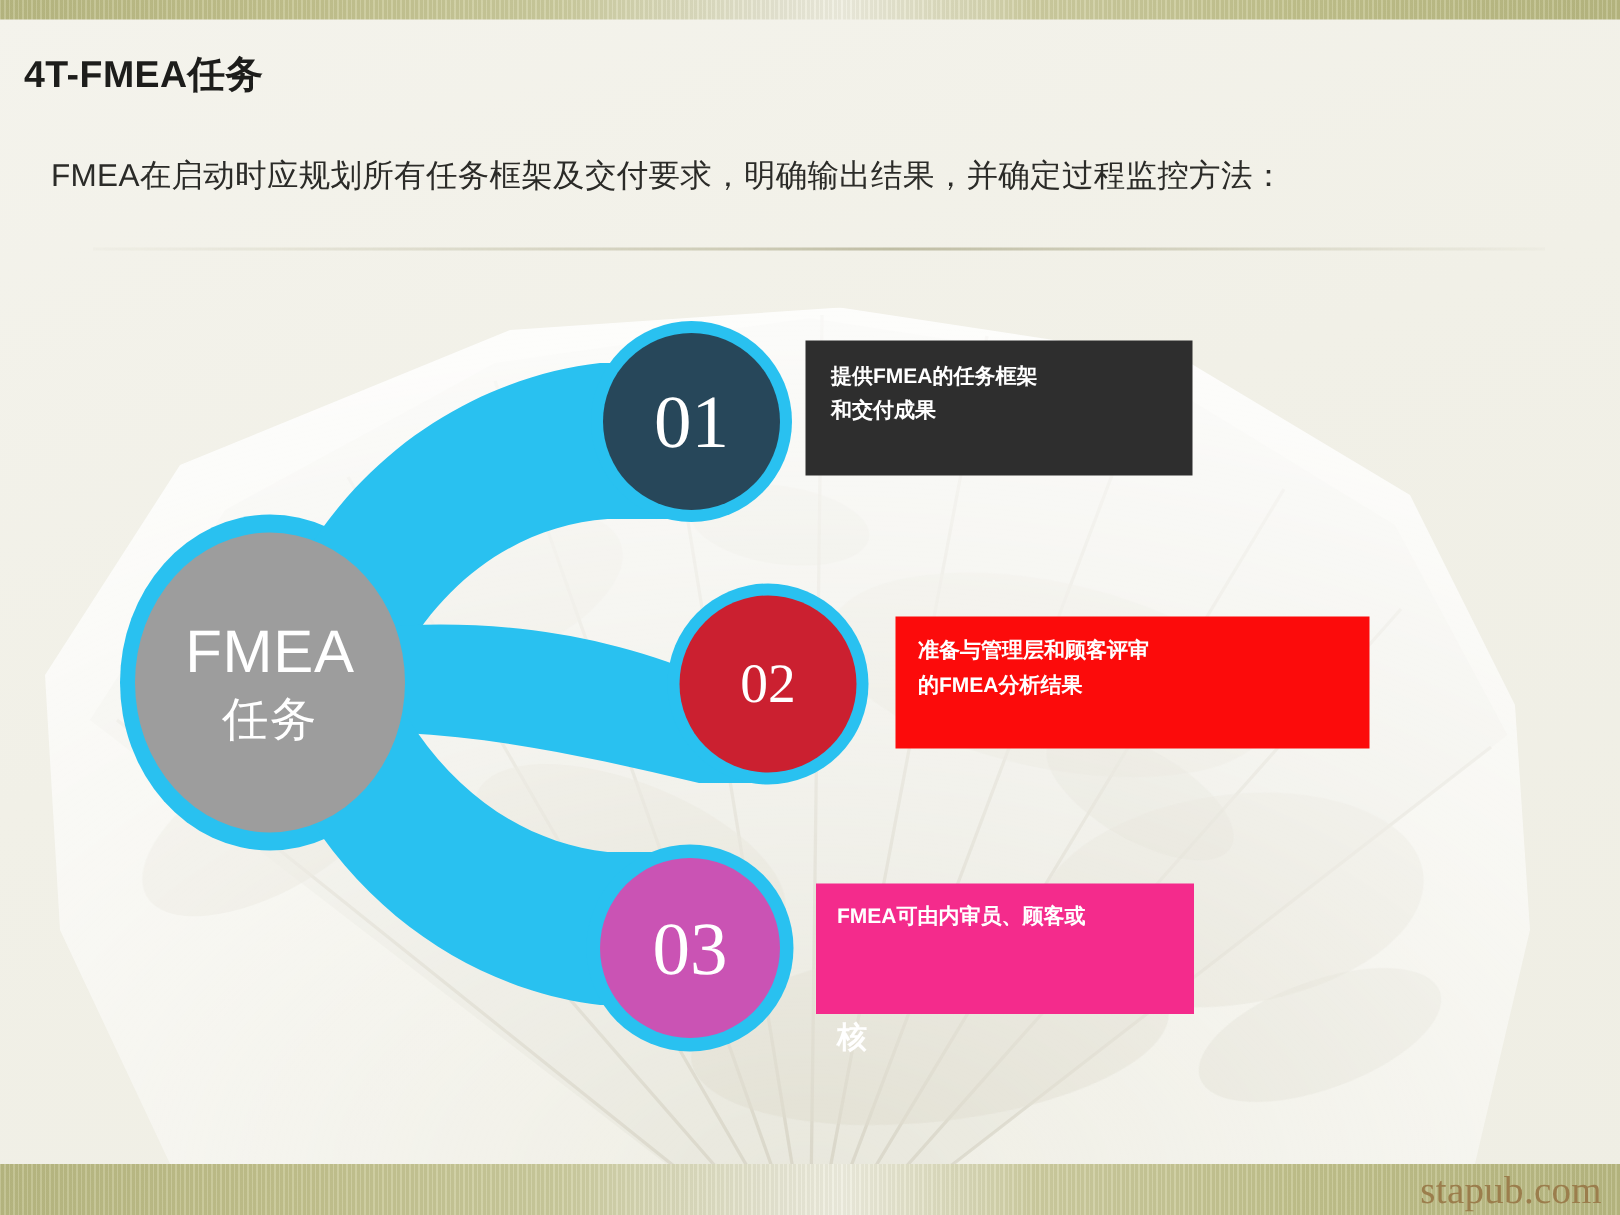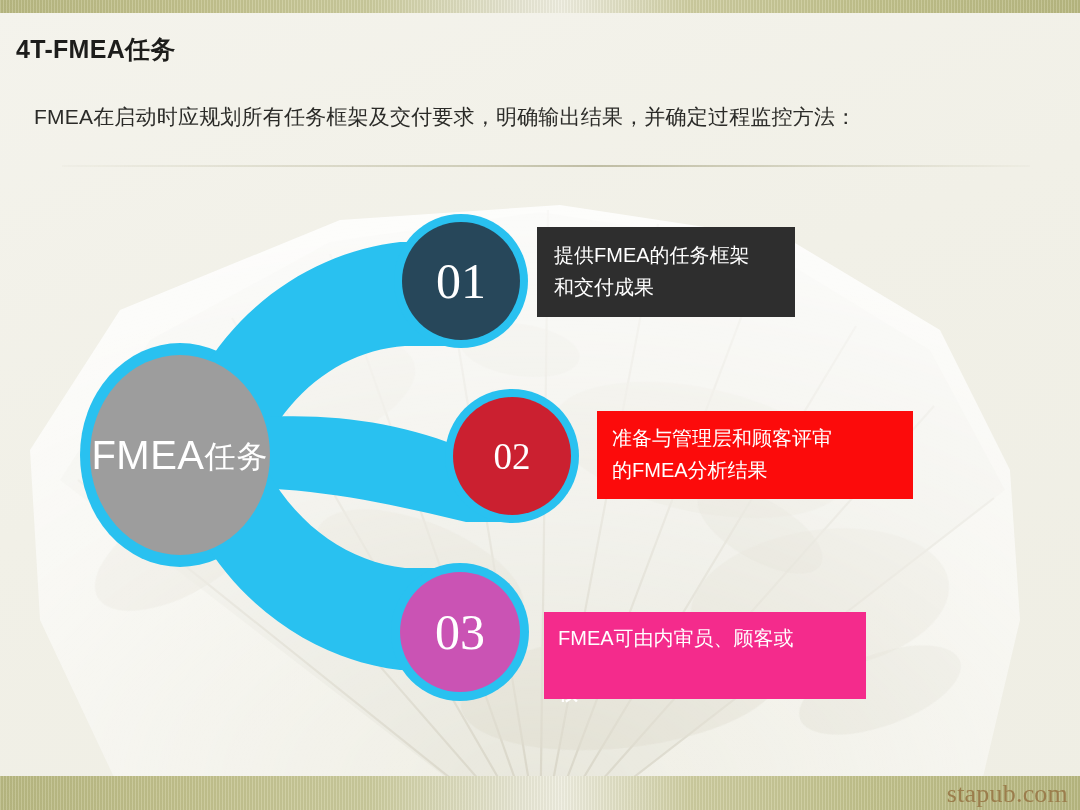--- a/index.html
+++ b/index.html
@@ -153,21 +153,21 @@
   }
 
   .hub {
     position: absolute;
     left: 90px; top: 355px;
     width: 180px; height: 200px;
     border-radius: 50%;
     background: #9d9d9d;
     z-index: 12;
     display: flex;
-    flex-direction: row;
+    flex-direction: column;
     align-items: center;
     justify-content: center;
     color: #ffffff;
     line-height: 1.15;
   }
   .hub-en {
     font-size: 40px;
     letter-spacing: 0.5px;
     font-weight: 400;
   }
@@ -175,40 +175,40 @@
     font-size: 31px;
     letter-spacing: 1px;
     margin-top: 4px;
   }
 
   
   .callout {
     position: absolute;
     z-index: 14;
     color: #ffffff;
-    font-weight: normal;
-    font-size: 20px;
+    font-weight: bold;
+    font-size: 14px;
     line-height: 1.62;
     box-sizing: border-box;
   }
   #callout-01 {
     left: 537px; top: 227px;
     width: 258px; height: 90px;
     background: #2e2e2e;
     padding: 12px 0 0 17px;
   }
   #callout-02 {
     left: 597px; top: 411px;
     width: 316px; height: 88px;
     background: #fc0b0b;
     padding: 11px 0 0 15px;
   }
   #callout-03 {
-    left: 544px; top: 612px;
-    width: 322px; height: 87px;
+    left: 544px; top: 589px;
+    width: 252px; height: 87px;
     background: #f42b8c;
     padding: 10px 0 0 14px;
   }
   .overflow-line {
     position: absolute;
     left: 544px; top: 676px;
     width: 302px;
     z-index: 13;
     color: #ffffff;
     font-weight: bold;

